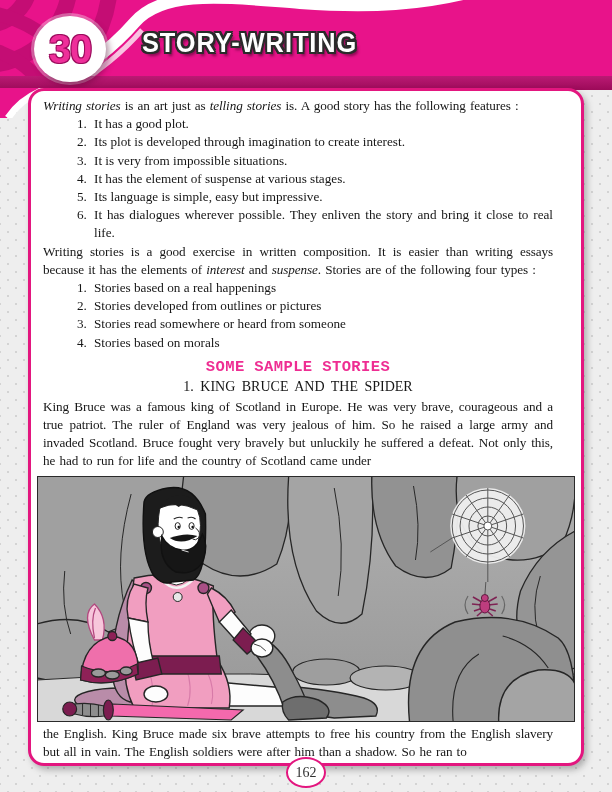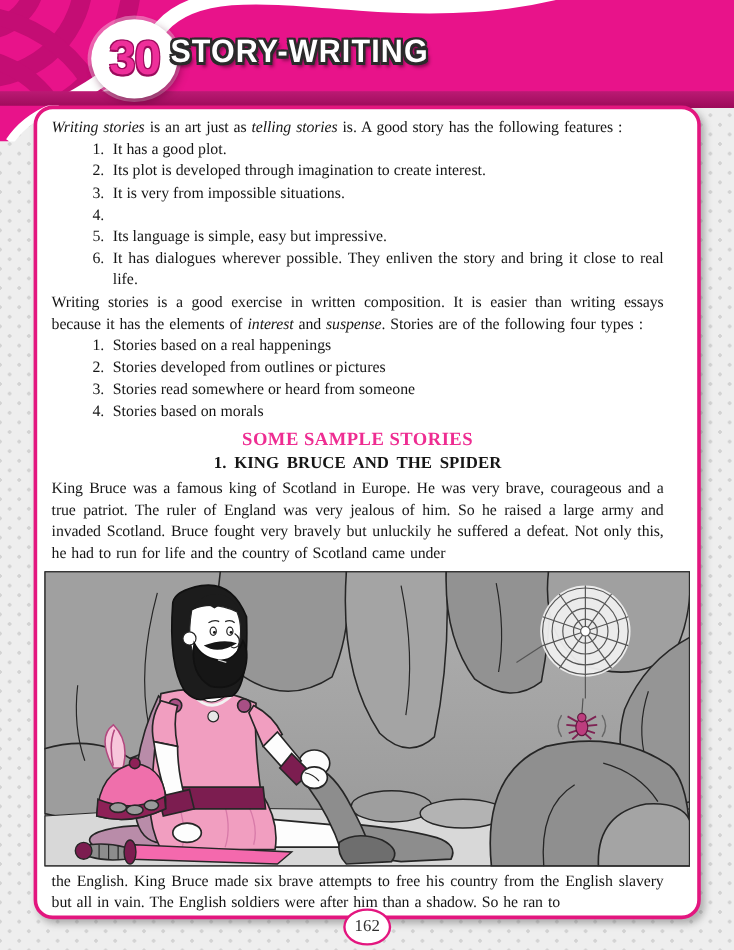--- a/index.html
+++ b/index.html
@@ -26,21 +26,20 @@
   .chapter-header svg{ position:absolute; top:0; left:0; }
   .chapter-strip{
     position:absolute; bottom:0; left:0; width:100%; height:14px;
     background:linear-gradient(#bb1a74,#9c0a59); z-index:3;
   }
   .chapter-badge{
     position:absolute; left:34px; top:16px; width:72px; height:66px;
     background:#ffffff; border-radius:50%; z-index:4;
     display:flex; align-items:center; justify-content:center;
     box-shadow:3px 4px 7px rgba(80,0,45,.45), 0 0 0 3px rgba(255,255,255,.35);
-    margin-left:42px;
   }
   .chapter-number{
     font-family:"Liberation Sans", sans-serif; font-weight:bold;
     font-size:40px; color:#ee2f9a; letter-spacing:-1px;
     text-shadow:1px 1px 0 #9b0c5d,-1px -1px 0 #9b0c5d,1px -1px 0 #9b0c5d,-1px 1px 0 #9b0c5d;
   }
   .chapter-title{
     position:absolute; left:142px; top:28px; z-index:4;
     font-family:"Liberation Sans", sans-serif; font-weight:bold;
     font-size:27px; letter-spacing:1px; color:#ffffff;
@@ -59,24 +58,24 @@
     padding:6px 28px 0 12px; overflow:hidden; z-index:2;
     color:#161616; font-size:13.2px; line-height:18.2px;
   }
   p.justified{ text-align:justify; word-spacing:1px; letter-spacing:-0.1px; }
   ol.plain{ list-style:none; }
   ol.plain li{ display:flex; text-align:justify; }
   .li-num{ margin-left:34px; width:17px; flex:none; }
   .li-text{ flex:1; }
   .section-heading{
     text-align:center; color:#ee2d92; font-weight:bold; font-size:15.5px;
-    letter-spacing:.4px; margin:6px 0 2px 0; line-height:18px;
+    letter-spacing:.4px; margin:6px 0 2px 0; line-height:18px;font-family:Liberation Mono, monospace;
   }
   .story-heading{
-    text-align:center; color:#161616; font-weight:bold; font-size:14px;
+    text-align:center; color:#161616; font-weight:normal; font-size:14px;
     margin:0 0 2px 0; line-height:18px; word-spacing:3px;
   }
   figure.illustration{ margin:5px -6px 3px -6px; width:538px; height:246px; }
   figure.illustration svg{ display:block; width:538px; height:246px; }
   
   .page-number-badge{
     position:absolute; left:50%; bottom:4px; transform:translateX(-50%);
     width:40px; height:31px; background:#ffffff;
     border:2.5px solid #e3167f; border-radius:50%;
     display:flex; align-items:center; justify-content:center; z-index:5;
@@ -125,20 +124,21 @@
       <li>
           <span class="li-num">2.</span>
           <span class="li-text">Its plot is developed through imagination to create interest.</span>
         </li>
       <li>
           <span class="li-num">3.</span>
           <span class="li-text">It is very from impossible situations.</span>
         </li>
       <li>
           <span class="li-num">4.</span>
+          <span class="li-text">It has the element of suspense at various stages.</span>
         </li>
       <li>
           <span class="li-num">5.</span>
           <span class="li-text">Its language is simple, easy but impressive.</span>
         </li>
       <li>
           <span class="li-num">6.</span>
           <span class="li-text">It has dialogues wherever possible. They enliven the story and bring it close to real life.</span>
         </li>
     </ol>

